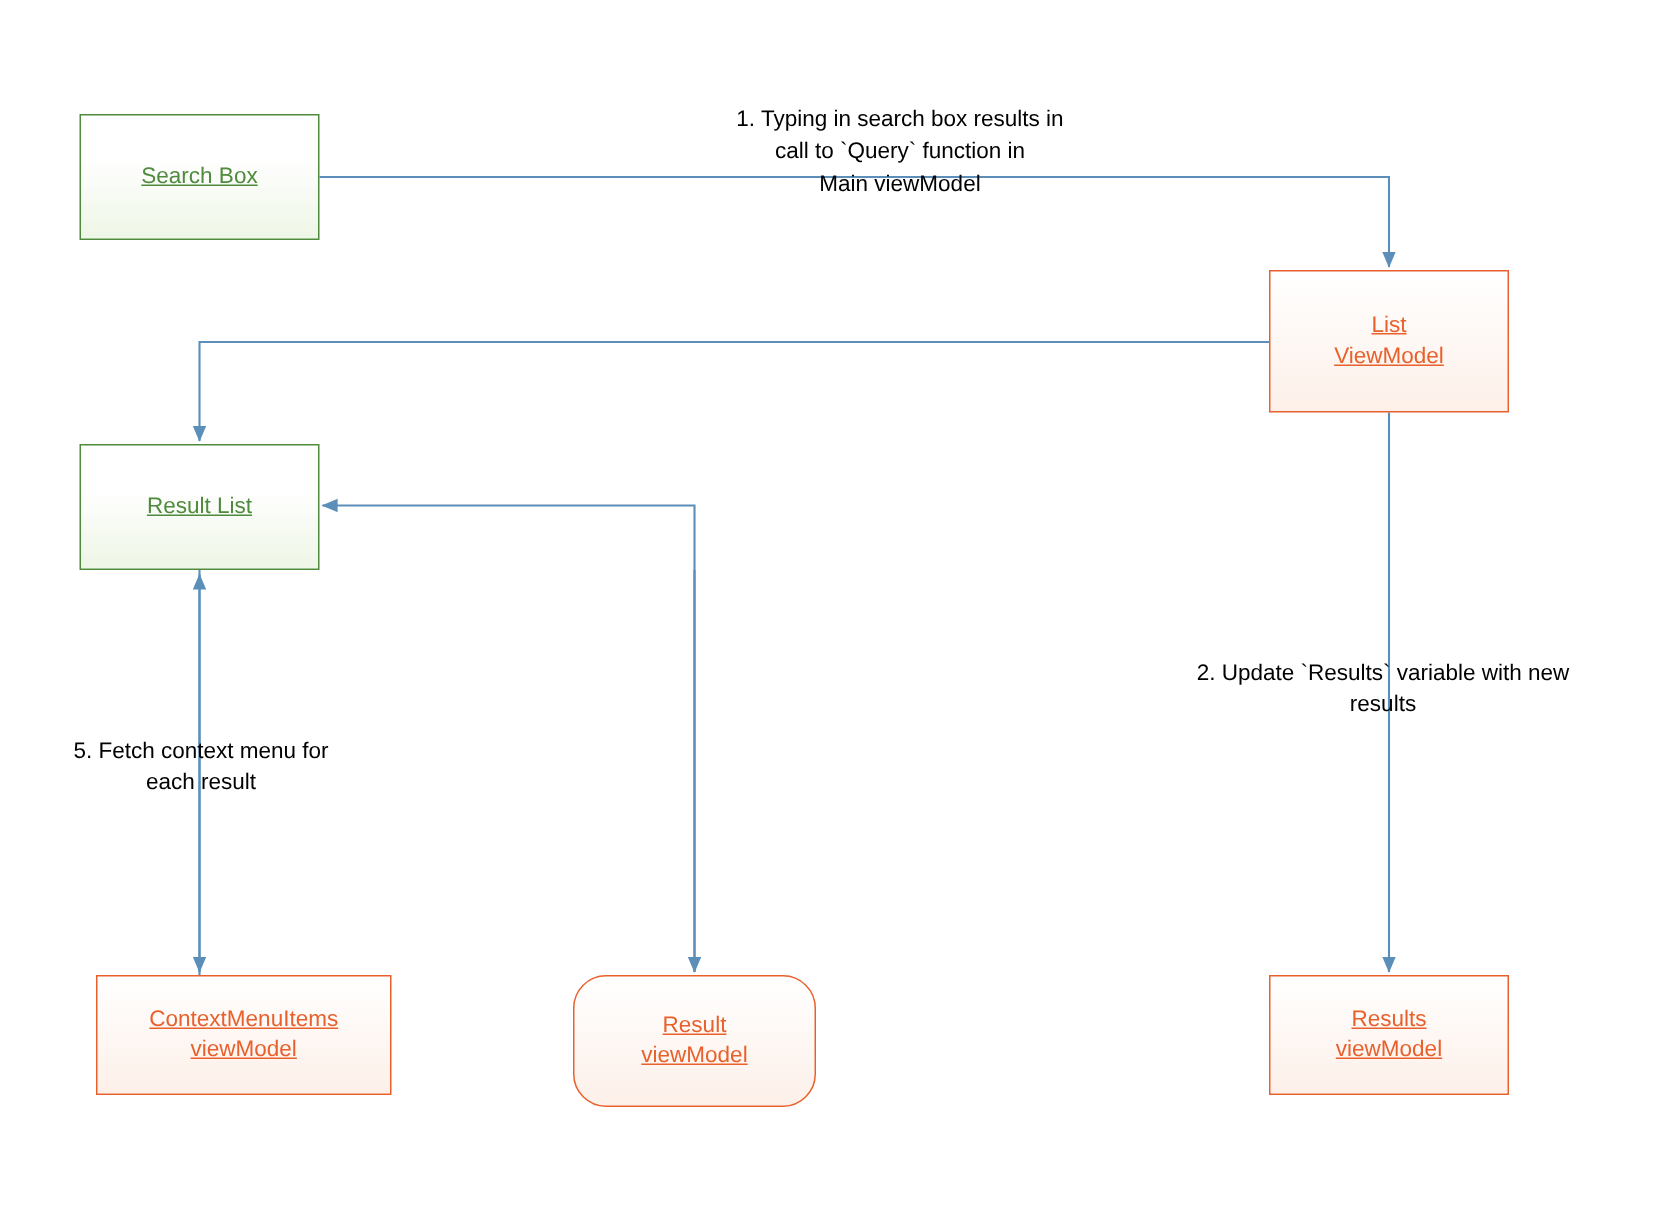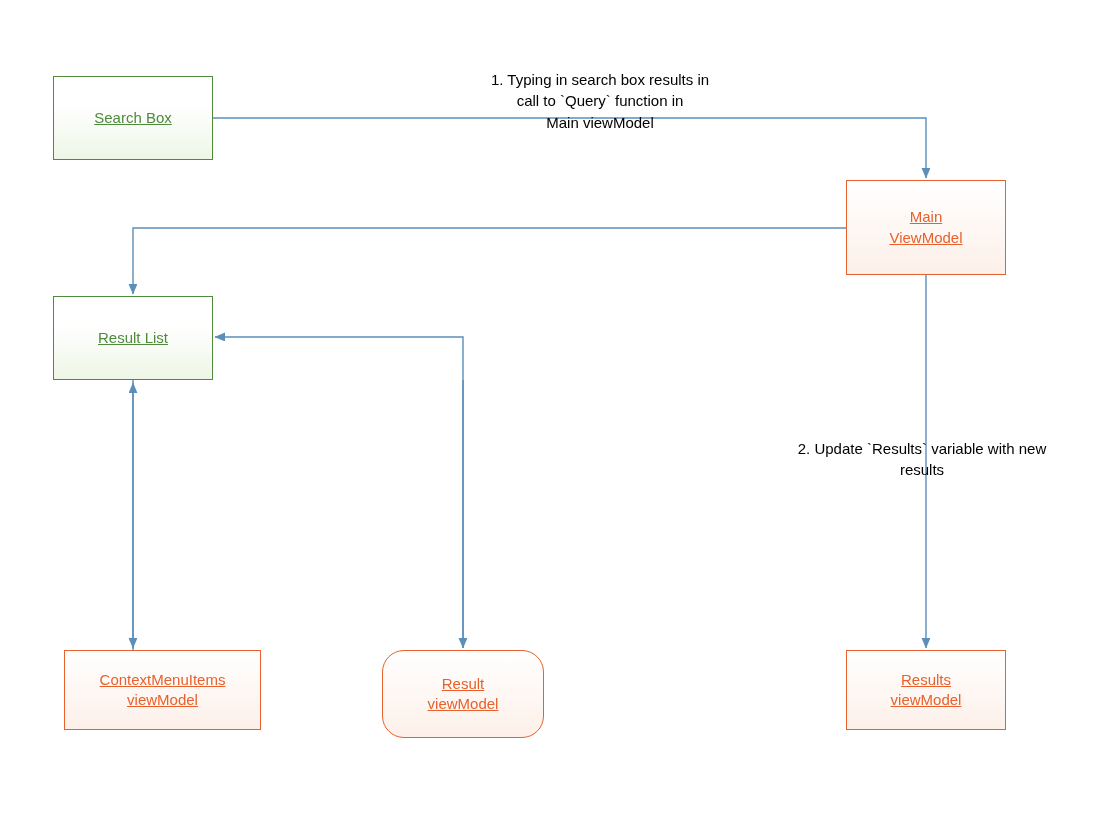--- a/index.html
+++ b/index.html
@@ -83,21 +83,21 @@
       <path d="M133,650 L133,383" marker-end="url(#arrowhead)"></path>
       <path d="M133,380 L133,648" marker-end="url(#arrowhead)"></path>
     </g>
   </svg>
 
   <div class="node green" style="left:53px; top:76px; width:160px; height:84px;">
     <span>Search Box</span>
   </div>
 
   <div class="node orange" style="left:846px; top:180px; width:160px; height:95px; white-space:pre-line;">
-    <span>Main
+    <span>List
 ViewModel</span>
   </div>
 
   <div class="node green" style="left:53px; top:296px; width:160px; height:84px;">
     <span>Result List</span>
   </div>
 
   <div class="node orange" style="left:35px; top:650px; width:197px; height:80px; white-space:pre-line;margin-left:29px;">
     <span>ContextMenuItems
 viewModel</span>
@@ -115,14 +115,16 @@
 
   <div class="label" style="left:432px; top:69px; width:336px;">1. Typing in search box results in
 call to `Query` function in
 Main viewModel</div>
 
   <div class="label" style="left:750px; top:438px; width:344px;">2. Update `Results` variable with new
 results</div>
 
 
 
+  <div class="label" style="left:0px; top:490px; width:268px;">5. Fetch context menu for
+each result</div>
 
 </div>
 
 </body></html>

